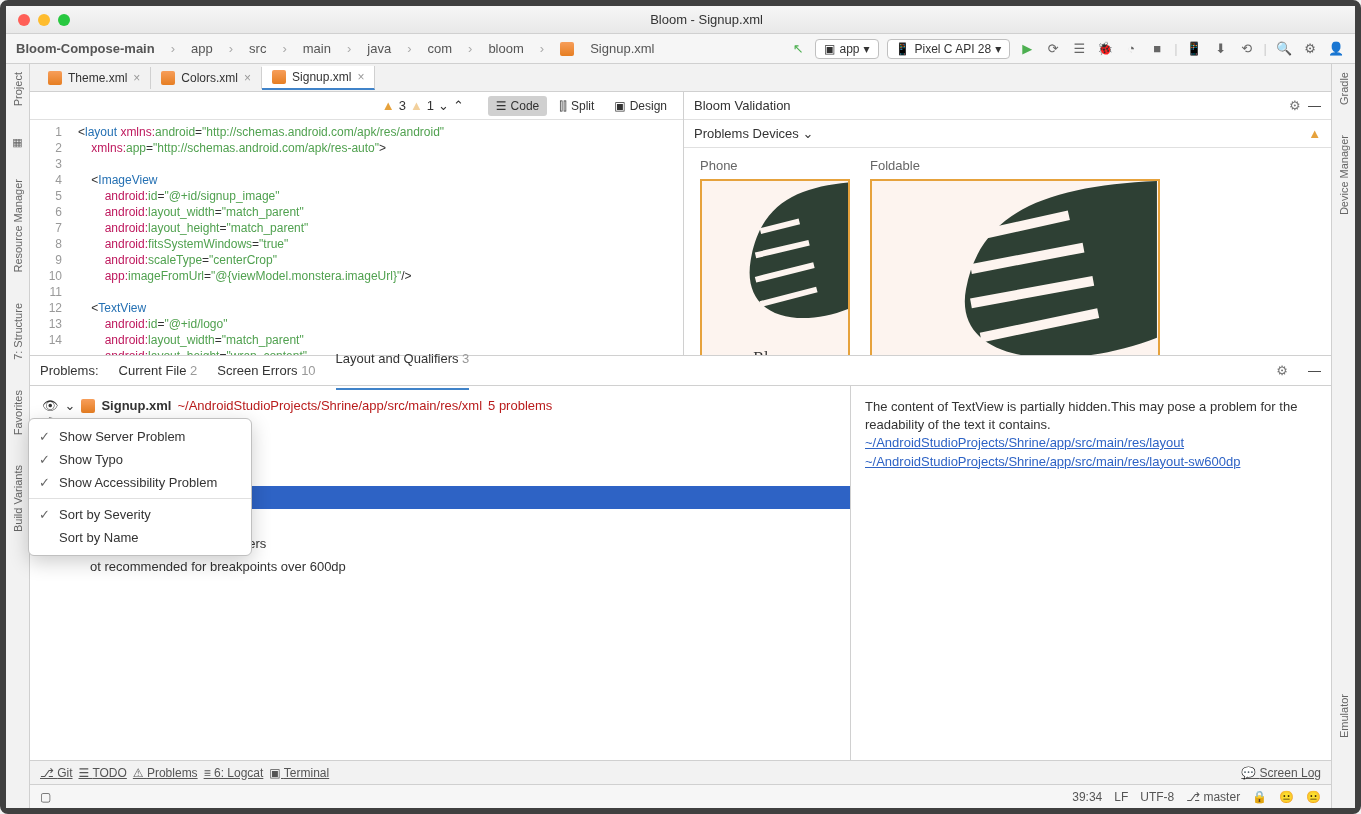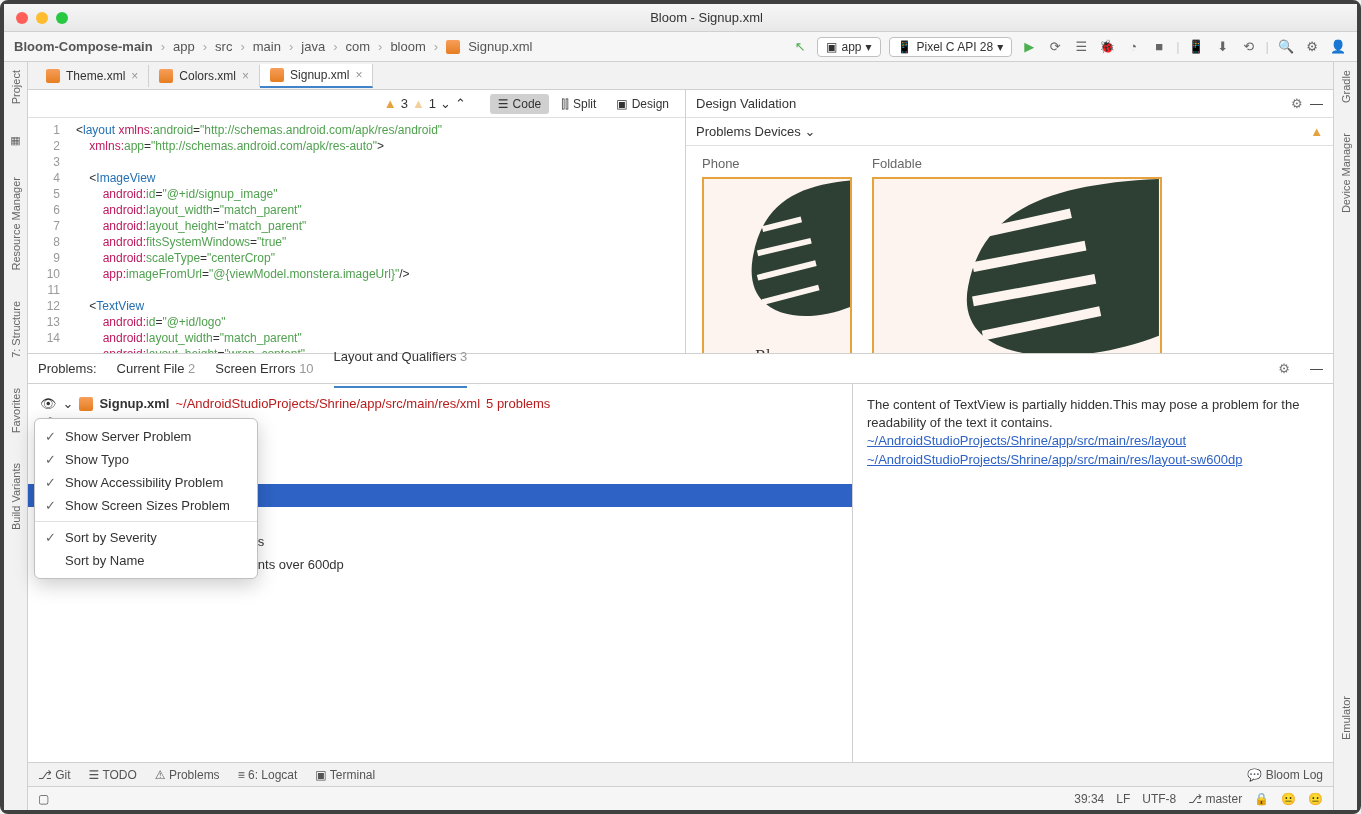--- a/index.html
+++ b/index.html
@@ -1,24 +1,24 @@
 <!DOCTYPE html>
 <html><head>
 <meta charset="utf-8">
 <style>
 * { margin: 0; padding: 0; box-sizing: border-box; font-family: -apple-system, BlinkMacSystemFont, "Segoe UI", sans-serif; }
 body { background: #f2f2f2; width: 1361px; height: 814px; overflow: hidden; font-size: 13px; color: #333; }
-.window { background: #fff; width: 1361px; height: 814px; border: 4px solid #404040; border-radius: 8px; display: flex; flex-direction: column; }
+.window { background: #fff; width: 1361px; height: 814px; border: 6px solid #404040; border-radius: 8px; display: flex; flex-direction: column; }
 .titlebar { height: 28px; background: linear-gradient(#f6f6f6,#e8e8e8); border-bottom: 1px solid #d0d0d0; display: flex; align-items: center; padding: 0 12px; }
 .traffic { display: flex; gap: 8px; }
 .dot { width: 12px; height: 12px; border-radius: 50%; }
 .dot.red { background: #ff5f57; } .dot.yellow { background: #febc2e; } .dot.green { background: #28c840; }
 .title { flex: 1; text-align: center; font-size: 13px; color: #333; }
 .toolbar { height: 30px; border-bottom: 1px solid #d0d0d0; display: flex; align-items: center; padding: 0 10px; gap: 6px; background: #f6f6f6; }
-.crumbs { display: flex; align-items: center; gap: 8px; font-size: 13px; color: #555; }
+.crumbs { display: flex; align-items: center; gap: 16px; font-size: 13px; color: #555; }
 .crumbs span.sep { color: #aaa; }
 .tb-right { margin-left: auto; display: flex; align-items: center; gap: 8px; }
 .run-target, .device-select { border: 1px solid #c0c0c0; border-radius: 4px; padding: 2px 8px; font-size: 12px; display: flex; align-items: center; gap: 4px; background: #fff; }
 .icon-btn { width: 18px; height: 18px; display: flex; align-items: center; justify-content: center; color: #666; }
 .play { color: #4caf50; }
 .body-row { flex: 1; display: flex; min-height: 0; }
 .left-gutter, .right-gutter { width: 24px; background: #f2f2f2; border-right: 1px solid #d0d0d0; display: flex; flex-direction: column; align-items: center; padding-top: 8px; gap: 30px; font-size: 11px; color: #666; }
 .right-gutter { border-right: none; border-left: 1px solid #d0d0d0; }
 .vertical-text { writing-mode: vertical-rl; transform: rotate(180deg); white-space: nowrap; }
 .main-col { flex: 1; display: flex; flex-direction: column; min-width: 0; }
@@ -50,27 +50,27 @@
 .problems-tabs { height: 30px; border-bottom: 1px solid #d0d0d0; display: flex; align-items: center; padding: 0 10px; gap: 20px; font-size: 13px; }
 .problems-tabs .active { border-bottom: 2px solid #4083c9; padding-bottom: 22px; }
 .problems-body { flex: 1; display: flex; min-height: 0; }
 .problems-list { flex: 1; border-right: 1px solid #d0d0d0; padding: 8px 0; font-size: 13px; position: relative; }
 .problem-file { padding: 4px 12px; display: flex; align-items: center; gap: 6px; }
 .problem-file .path { color: #b91c1c; }
 .problem-item { padding: 4px 12px 4px 60px; }
 .problem-item.selected { background: #2e63c5; color: #fff; }
 .problems-detail { width: 480px; padding: 12px 14px; font-size: 13px; line-height: 1.4; }
 .problems-detail a { color: #2e63c5; text-decoration: underline; display: block; }
-.context-menu { position: absolute; left: 34px; top: 418px; width: 224px; background: #fff; border: 1px solid #c0c0c0; border-radius: 6px; box-shadow: 0 6px 20px rgba(0,0,0,.2); padding: 6px 0; z-index: 100; }
+.context-menu { position: absolute; left: 28px; top: 418px; width: 224px; background: #fff; border: 1px solid #c0c0c0; border-radius: 6px; box-shadow: 0 6px 20px rgba(0,0,0,.2); padding: 6px 0; z-index: 100; }
 .context-menu .item { padding: 4px 12px 4px 30px; font-size: 13px; position: relative; }
 .context-menu .divider { height: 1px; background: #e0e0e0; margin: 4px 0; }
 .context-menu .check::before { content: "✓"; position: absolute; left: 10px; color: #666; }
 .statusbar { height: 24px; border-top: 1px solid #d0d0d0; background: #f6f6f6; display: flex; align-items: center; padding: 0 10px; font-size: 12px; gap: 16px; color: #555; }
 .statusbar-right { margin-left: auto; display: flex; align-items: center; gap: 12px; }
-.bottom-tools { height: 24px; border-top: 1px solid #d0d0d0; display: flex; align-items: center; padding: 0 10px; font-size: 12px; gap: 18px; color: #555; background: #f2f2f2; }
+.bottom-tools { height: 24px; border-top: 1px solid #d0d0d0; display: flex; align-items: center; padding: 0 10px; font-size: 12px; gap: 6px; color: #555; background: #f2f2f2; text-decoration: underline; }
 .warn-icon { color: #e6a23c; }
 .gear { color: #777; }
 .hammer { color: #4caf50; }
 .bug { color: #4caf50; }
 svg { display: block; }
 </style>
 </head>
 <body>
 
 <div class="window">
@@ -196,21 +196,21 @@
 
     <span class="punct">&lt;</span><span class="tag">TextView</span>
         <span class="attr">android:</span><span class="ns">id</span><span class="punct">=</span><span class="str">"@+id/logo"</span>
         <span class="attr">android:</span><span class="ns">layout_width</span><span class="punct">=</span><span class="str">"match_parent"</span>
         <span class="attr">android:</span><span class="ns">layout_height</span><span class="punct">=</span><span class="str">"wrap_content"</span></div>
           </div>
         </div>
 
         <div class="preview-pane">
           <div class="preview-header">
-            <span>Design Validation</span>
+            <span>Bloom Validation</span>
             <span><span class="gear">⚙</span>&nbsp;&nbsp;<span>—</span></span>
           </div>
           <div class="preview-sub">
             <span><span>Problems Devices</span> ⌄</span>
             <span style="margin-left:auto" class="warn-icon">▲</span>
           </div>
           <div class="preview-body">
             <div>
               <div class="device-label">Phone</div>
               <div class="device-frame phone">
@@ -268,21 +268,21 @@
           </div>
         </div>
       </div>
 
       <div class="bottom-tools">
         <span>⎇ <span>Git</span></span>
         <span>☰ <span>TODO</span></span>
         <span>⚠ <span>Problems</span></span>
         <span>≡ <span>6: Logcat</span></span>
         <span>▣ <span>Terminal</span></span>
-        <span style="margin-left:auto">💬 <span>Bloom Log</span></span>
+        <span style="margin-left:auto">💬 <span>Screen Log</span></span>
       </div>
 
       <div class="statusbar">
         <span>▢</span>
         <div class="statusbar-right">
           <span>39:34</span>
           <span>LF</span>
           <span>UTF-8</span>
           <span>⎇ <span>master</span></span>
           <span>🔒</span>
@@ -299,19 +299,18 @@
       <div class="vertical-text">Emulator</div>
       <div style="height:40px"></div>
     </div>
   </div>
 </div>
 
 <div class="context-menu">
   <div class="item check">Show Server Problem</div>
   <div class="item check">Show Typo</div>
   <div class="item check">Show Accessibility Problem</div>
-  <div class="item check">Show Screen Sizes Problem</div>
   <div class="divider"></div>
   <div class="item check">Sort by Severity</div>
   <div class="item">Sort by Name</div>
 </div>
 
 <div style="position:absolute;left:48px;top:410px;font-size:18px;transform:rotate(-15deg);pointer-events:none">➤</div>
 
 </body></html>

